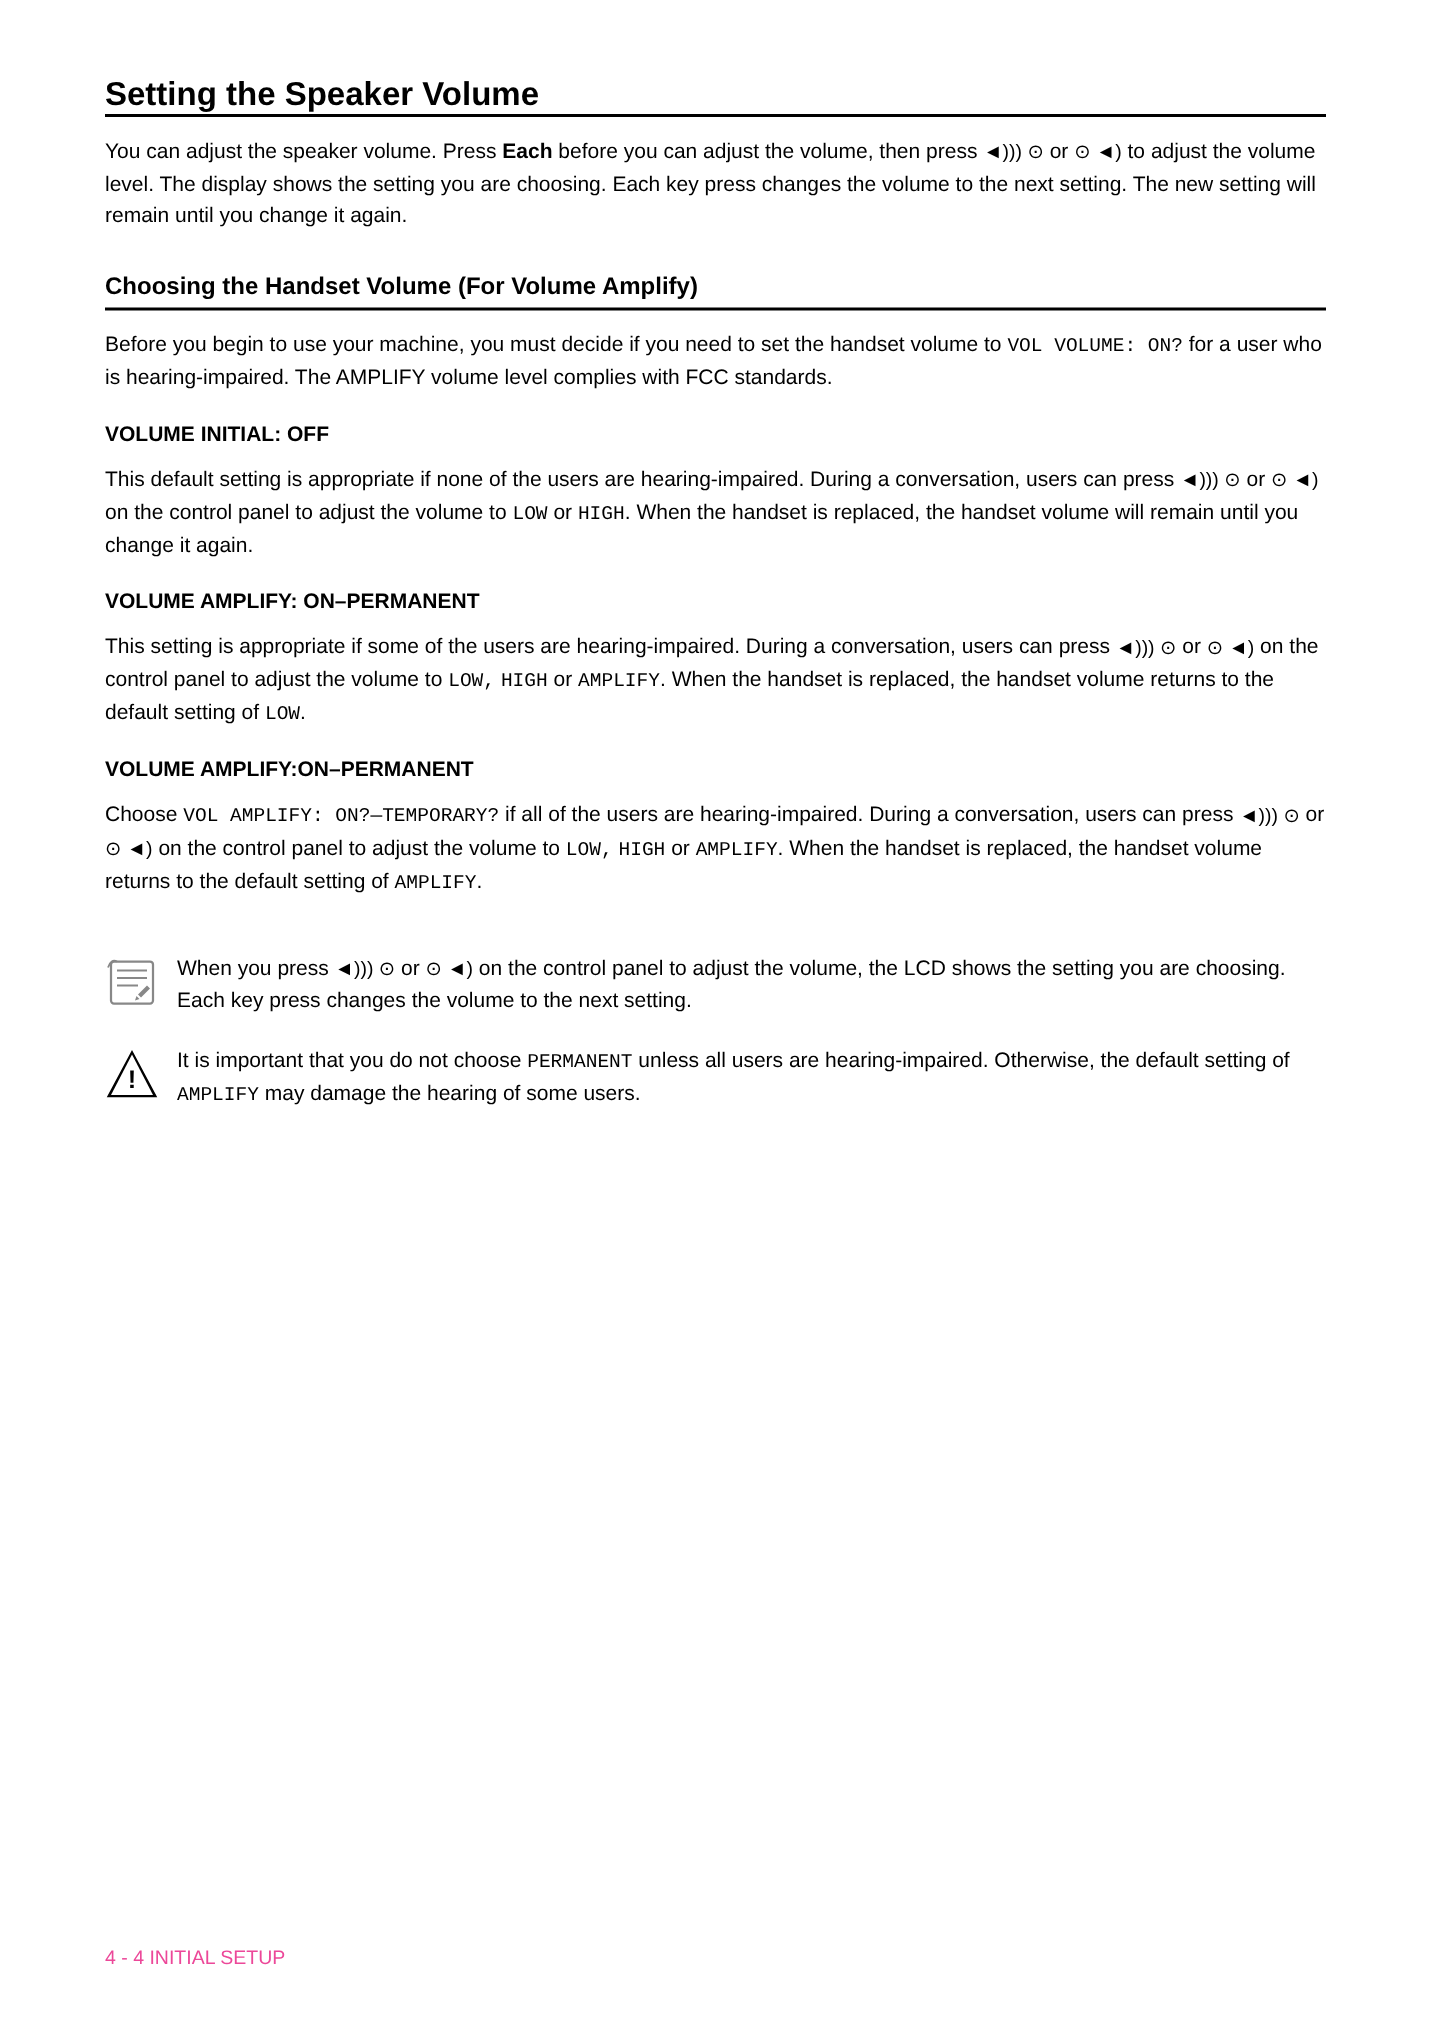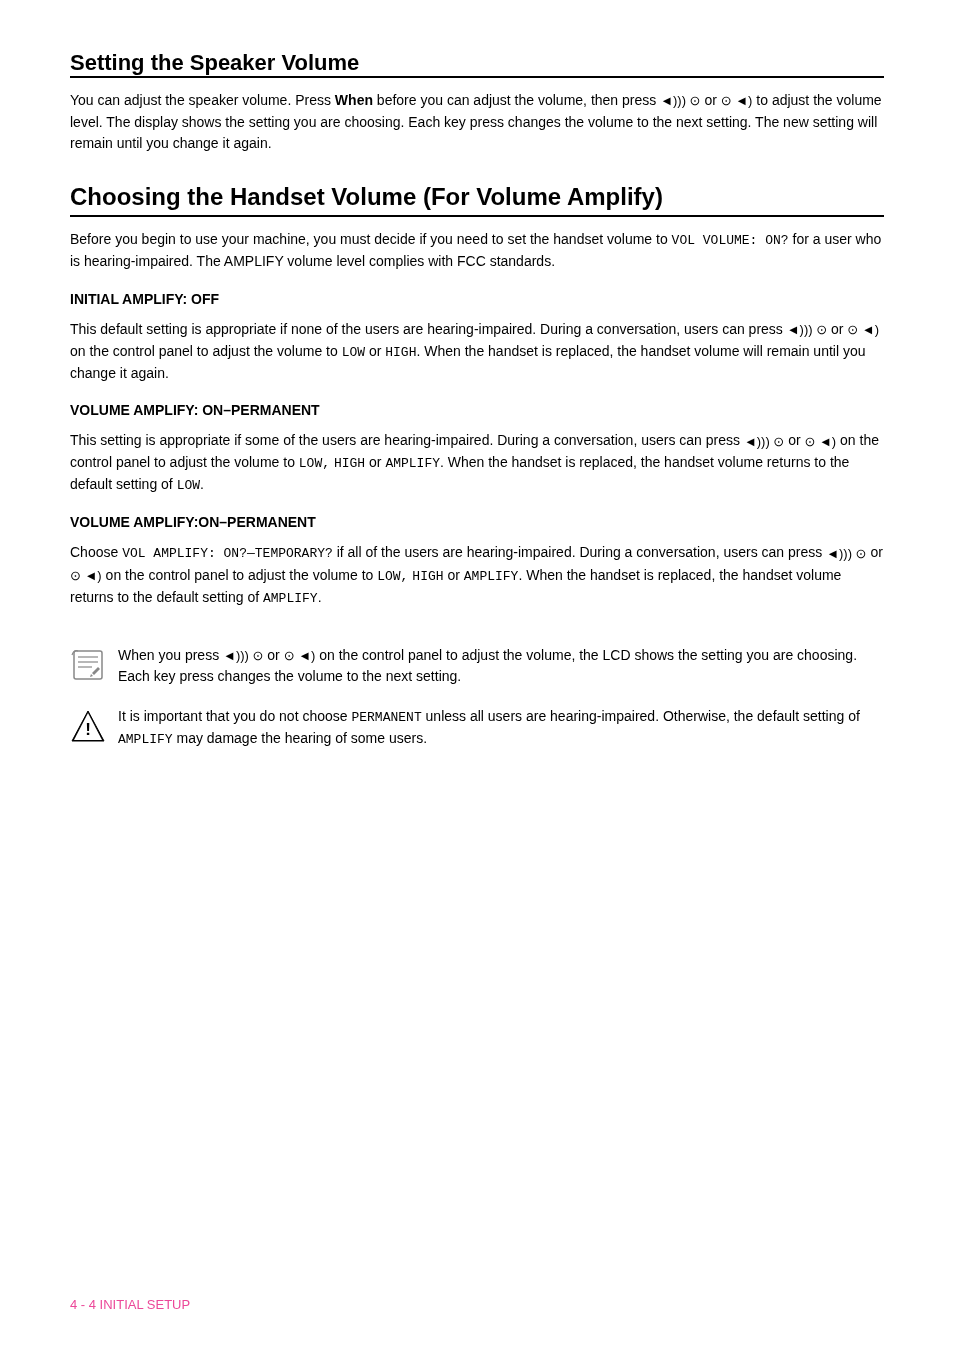--- a/index.html
+++ b/index.html
@@ -25,21 +25,21 @@
 
     .section-title {
       font-size: 22px;
       font-weight: bold;
       margin-bottom: 6px;
       padding-bottom: 0;
       border-bottom: 2px solid #000;
     }
 
     .section-title-large {
-      font-size: 24px;
+      font-size: 16px;
       font-weight: bold;
       margin-bottom: 6px;
       padding-bottom: 4px;
       border-bottom: 2px solid #000;
       margin-top: 28px;
     }
 
     .body-text {
       font-size: 14px;
       line-height: 1.55;
@@ -114,36 +114,36 @@
     }
   </style>
 </head>
 <body>
 
 <div class="page">
 
   <h2 class="section-title">Setting the Speaker Volume</h2>
 
   <p class="body-text">
-    You can adjust the speaker volume. Press <strong>When</strong> before you can adjust the volume,
+    You can adjust the speaker volume. Press <strong>Each</strong> before you can adjust the volume,
     then press
     <span class="inline-icon">◄)))&nbsp;⊙</span>
     <span> or </span>
     <span class="inline-icon">⊙&nbsp;◄)</span>
     to adjust the volume level. The display shows the setting you are choosing. Each key press changes the volume to the next setting.
     The new setting will remain until you change it again.
   </p>
 
   <h2 class="section-title-large">Choosing the Handset Volume (For Volume Amplify)</h2>
 
   <p class="body-text">
     Before you begin to use your machine, you must decide if you need to set the handset volume to <code>VOL VOLUME: ON?</code> for a user who is hearing-impaired. The AMPLIFY volume level complies with FCC standards.
   </p>
 
-  <p class="subsection-title">INITIAL AMPLIFY: OFF</p>
+  <p class="subsection-title">VOLUME INITIAL: OFF</p>
   <p class="body-text">
     This default setting is appropriate if none of the users are hearing-impaired. During a conversation, users can press
     <span class="inline-icon">◄)))&nbsp;⊙</span>
     <span> or </span>
     <span class="inline-icon">⊙&nbsp;◄)</span>
     on the control panel to adjust the volume to <code>LOW</code> or <code>HIGH</code>. When the handset is replaced, the handset volume will remain until you change it again.
   </p>
 
   <p class="subsection-title">VOLUME AMPLIFY: ON–PERMANENT</p>
   <p class="body-text">

